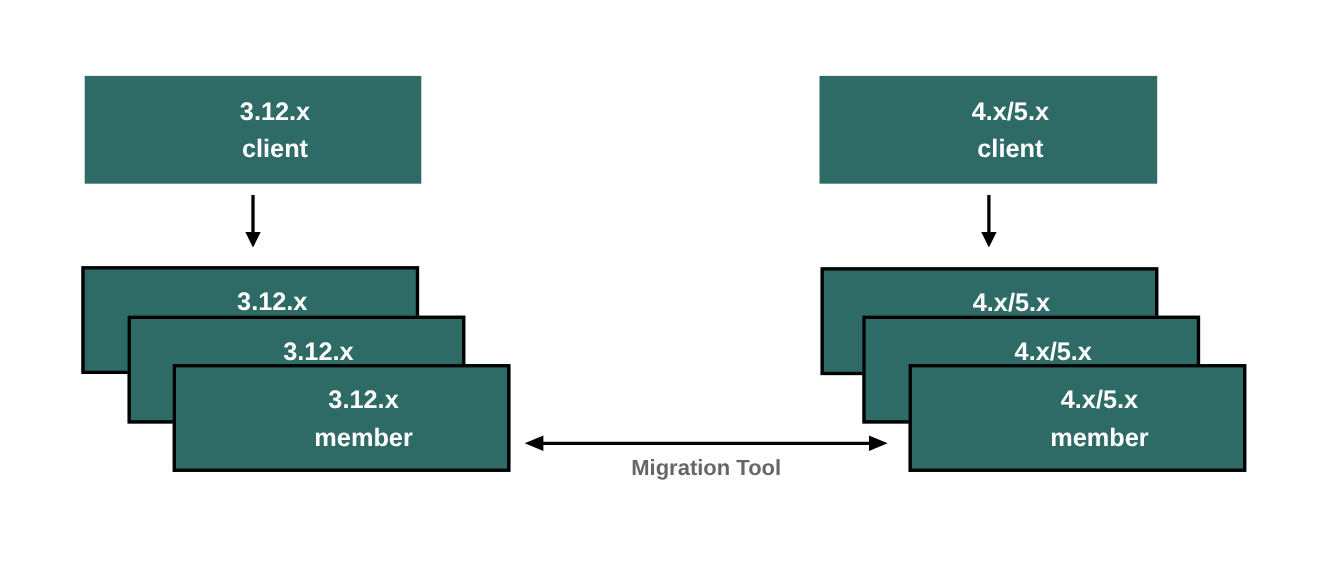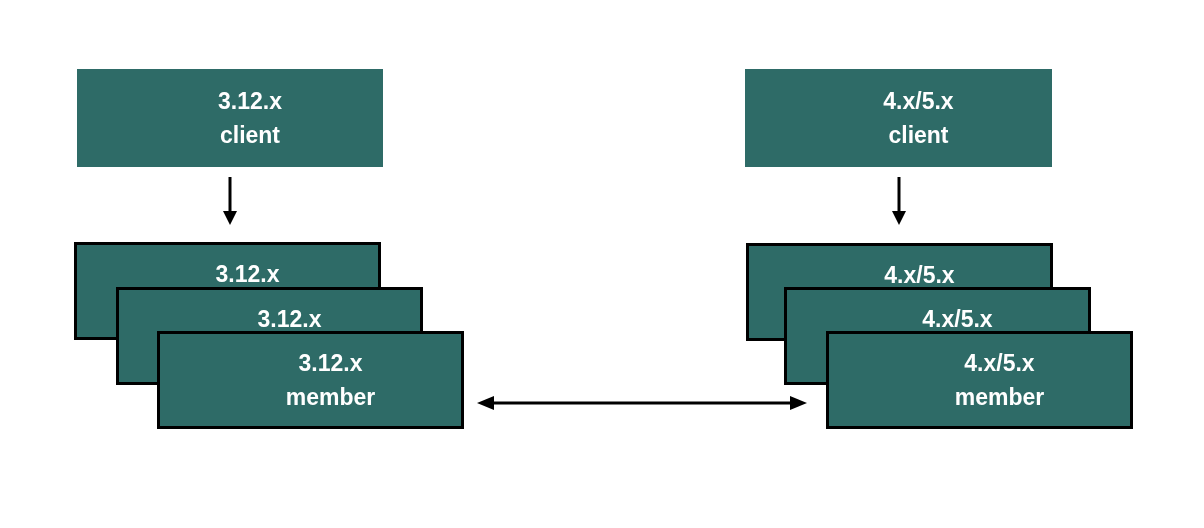--- a/index.html
+++ b/index.html
@@ -98,14 +98,15 @@
     <span class="box-line">4.x/5.x</span>
     <span class="box-line">member</span>
   </div>
 
   <svg class="arrow-svg" style="left:477px; top:392px;" width="330" height="22">
     <line x1="15" y1="11" x2="315" y2="11" stroke="var(--arrow)" stroke-width="3"></line>
     <polygon points="0,11 17,4 17,18" fill="var(--arrow)"></polygon>
     <polygon points="330,11 313,4 313,18" fill="var(--arrow)"></polygon>
   </svg>
 
+  <div class="migration-label">Migration Tool</div>
 
 </div>
 
 </body></html>

